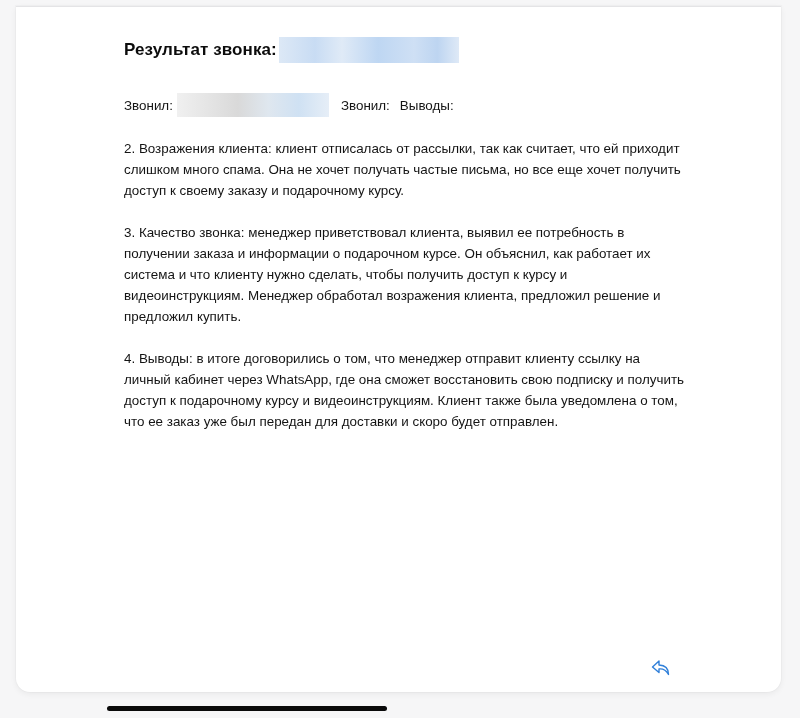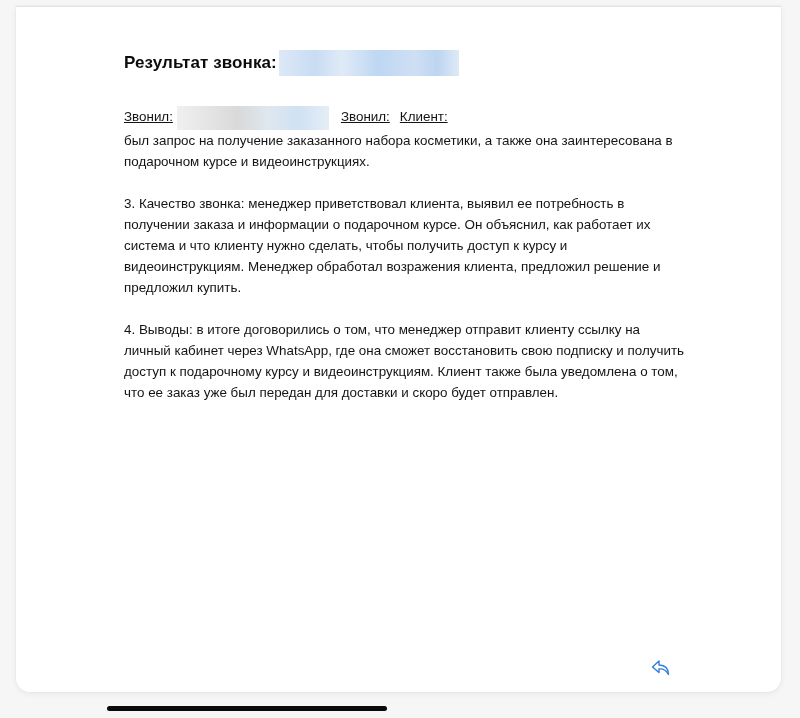--- a/index.html
+++ b/index.html
@@ -10,36 +10,36 @@
       color: #111;
     }
     .screen { position: relative; width: 800px; height: 718px; background: #f6f6f7; }
     .card {
       position: absolute; left: 16px; top: 6px; width: 765px; height: 686px;
       background: #ffffff;
       border-top: 1px solid #e4e4e6;
       border-radius: 0 0 14px 14px;
       box-shadow: 0 2px 6px rgba(0,0,0,0.06), 0 0 0 1px rgba(0,0,0,0.02);
     }
-    .content { position: absolute; left: 108px; top: 43px; width: 560px; }
+    .content { position: absolute; left: 108px; top: 30px; width: 560px; }
     .title-row { display: flex; align-items: center; height: 26px; }
     .title {
       font-size: 17px; font-weight: bold; color: #0c0c0c; letter-spacing: 0.1px;
     }
     .redact-title {
       display: inline-block; width: 180px; height: 26px; margin-left: 2px;
       background: linear-gradient(90deg, #d9e6f5 0%, #c2d8f2 20%, #dce8f6 35%, #b7d2f1 55%, #c9dcf3 75%, #b6d0ef 88%, #dbe7f6 100%);
       opacity: 0.9;
     }
     .body-text {
       margin-top: 30px;
       font-size: 13.4px; line-height: 21px; color: #141414;
     }
     .para { margin-bottom: 21px; }
-    .line1 { display: flex; align-items: flex-start; white-space: nowrap; text-decoration: underline; }
+    .line1 { display: flex; align-items: center; white-space: nowrap; }
     .redact-caller {
       display: inline-block; width: 152px; height: 24px; margin: 0 12px 0 4px;
       background: linear-gradient(90deg, #f0f0f0 0%, #e2e2e2 25%, #d9d9d9 40%, #dfe7ef 60%, #cfe1f3 80%, #e6eef7 100%);
     }
     .gap { display: inline-block; width: 10px; }
     .reply-icon {
       position: absolute; left: 634px; top: 650px; width: 22px; height: 22px;
       cursor: pointer;
     }
     .home-indicator {
@@ -58,26 +58,26 @@
         <span class="redact-title"></span>
       </div>
 
       <div class="body-text">
         <div class="para">
           <div class="line1">
             <span>Звонил:</span>
             <span class="redact-caller"></span>
             <span>Звонил:</span>
             <span class="gap"></span>
-            <span>Клиент:</span>
+            <span>Выводы:</span>
             <span class="gap"></span>
           </div>
-          <div>был запрос на получение заказанного набора косметики, а также она заинтересована в подарочном курсе и видеоинструкциях.</div>
         </div>
 
+        <div class="para">2. Возражения клиента: клиент отписалась от рассылки, так как считает, что ей приходит слишком много спама. Она не хочет получать частые письма, но все еще хочет получить доступ к своему заказу и подарочному курсу.</div>
         <div class="para">3. Качество звонка: менеджер приветствовал клиента, выявил ее потребность в получении заказа и информации о подарочном курсе. Он объяснил, как работает их система и что клиенту нужно сделать, чтобы получить доступ к курсу и видеоинструкциям. Менеджер обработал возражения клиента, предложил решение и предложил купить.</div>
         <div class="para">4. Выводы: в итоге договорились о том, что менеджер отправит клиенту ссылку на личный кабинет через WhatsApp, где она сможет восстановить свою подписку и получить доступ к подарочному курсу и видеоинструкциям. Клиент также была уведомлена о том, что ее заказ уже был передан для доставки и скоро будет отправлен.</div>
       </div>
     </div>
 
     <div class="reply-icon" style="left:634px;top:650px;">
       <svg width="22" height="22" viewBox="0 0 22 22" fill="none" stroke="#2f7fd9" stroke-width="1.4" stroke-linejoin="round">
         <path d="M9 4 L2.5 10 L9 15.5 L9 12 C13 11.5 16 13 18.5 17.5 C18.5 12 15.5 8.2 9 8 Z"></path>
       </svg>
     </div>

